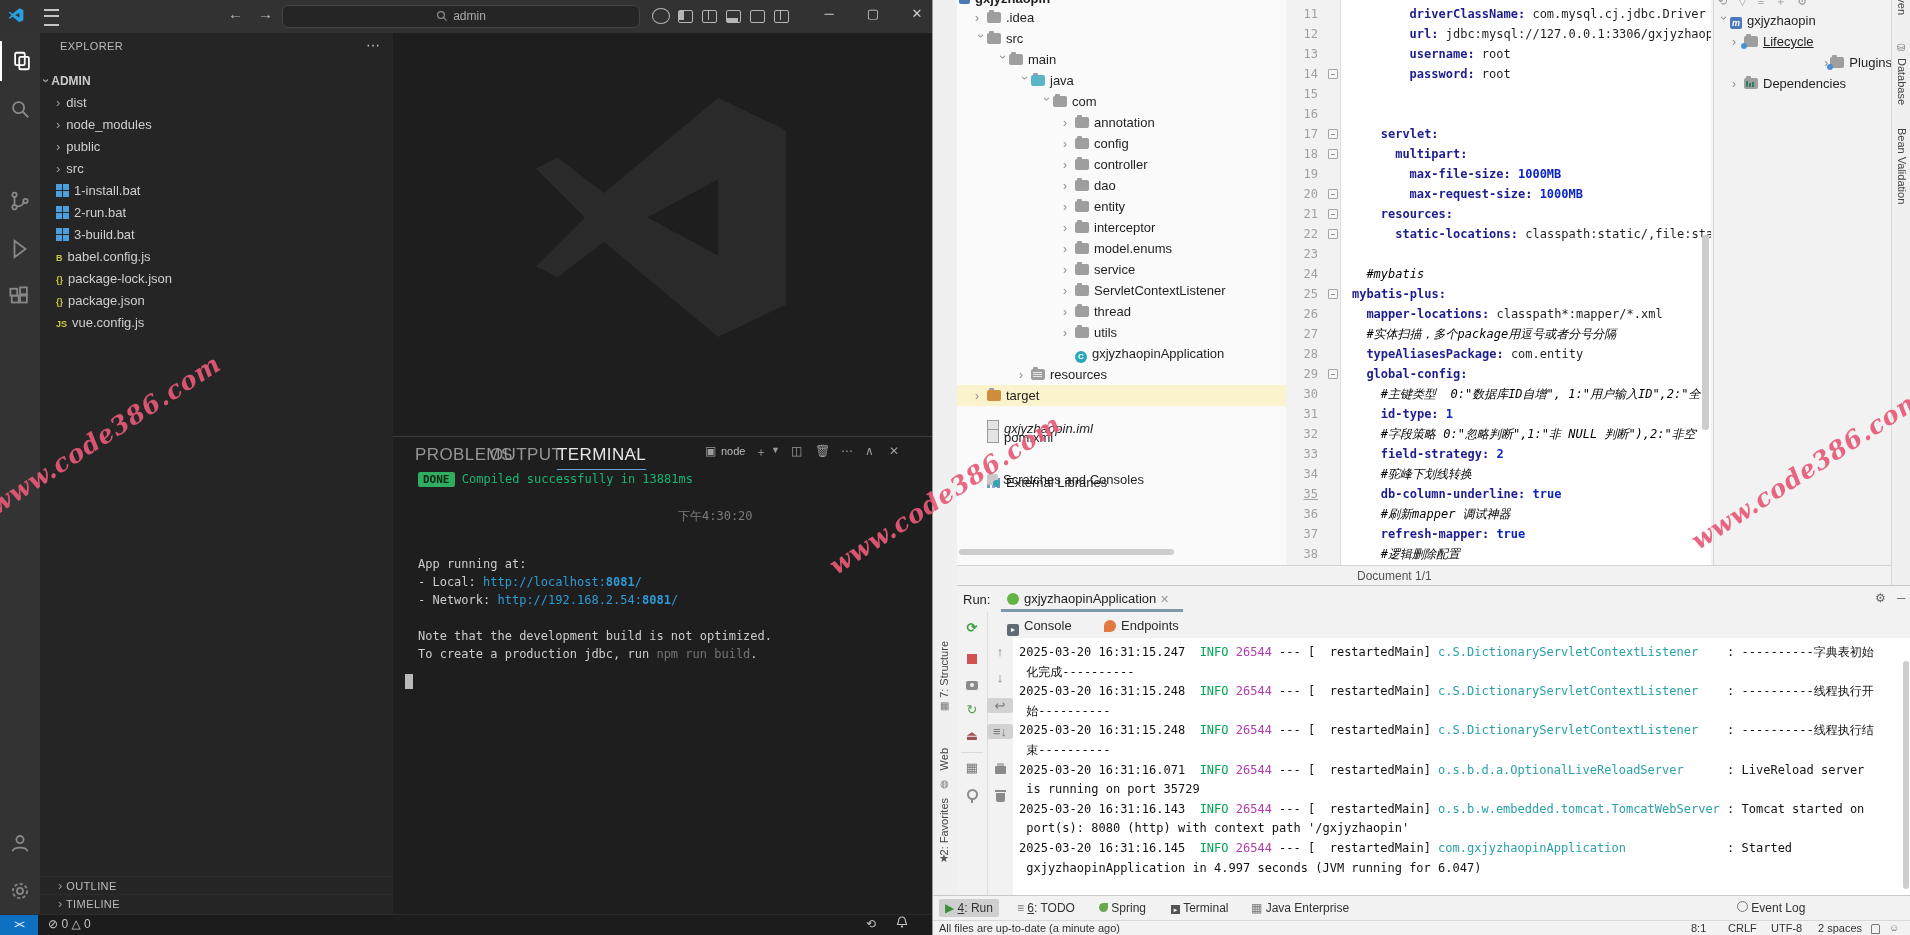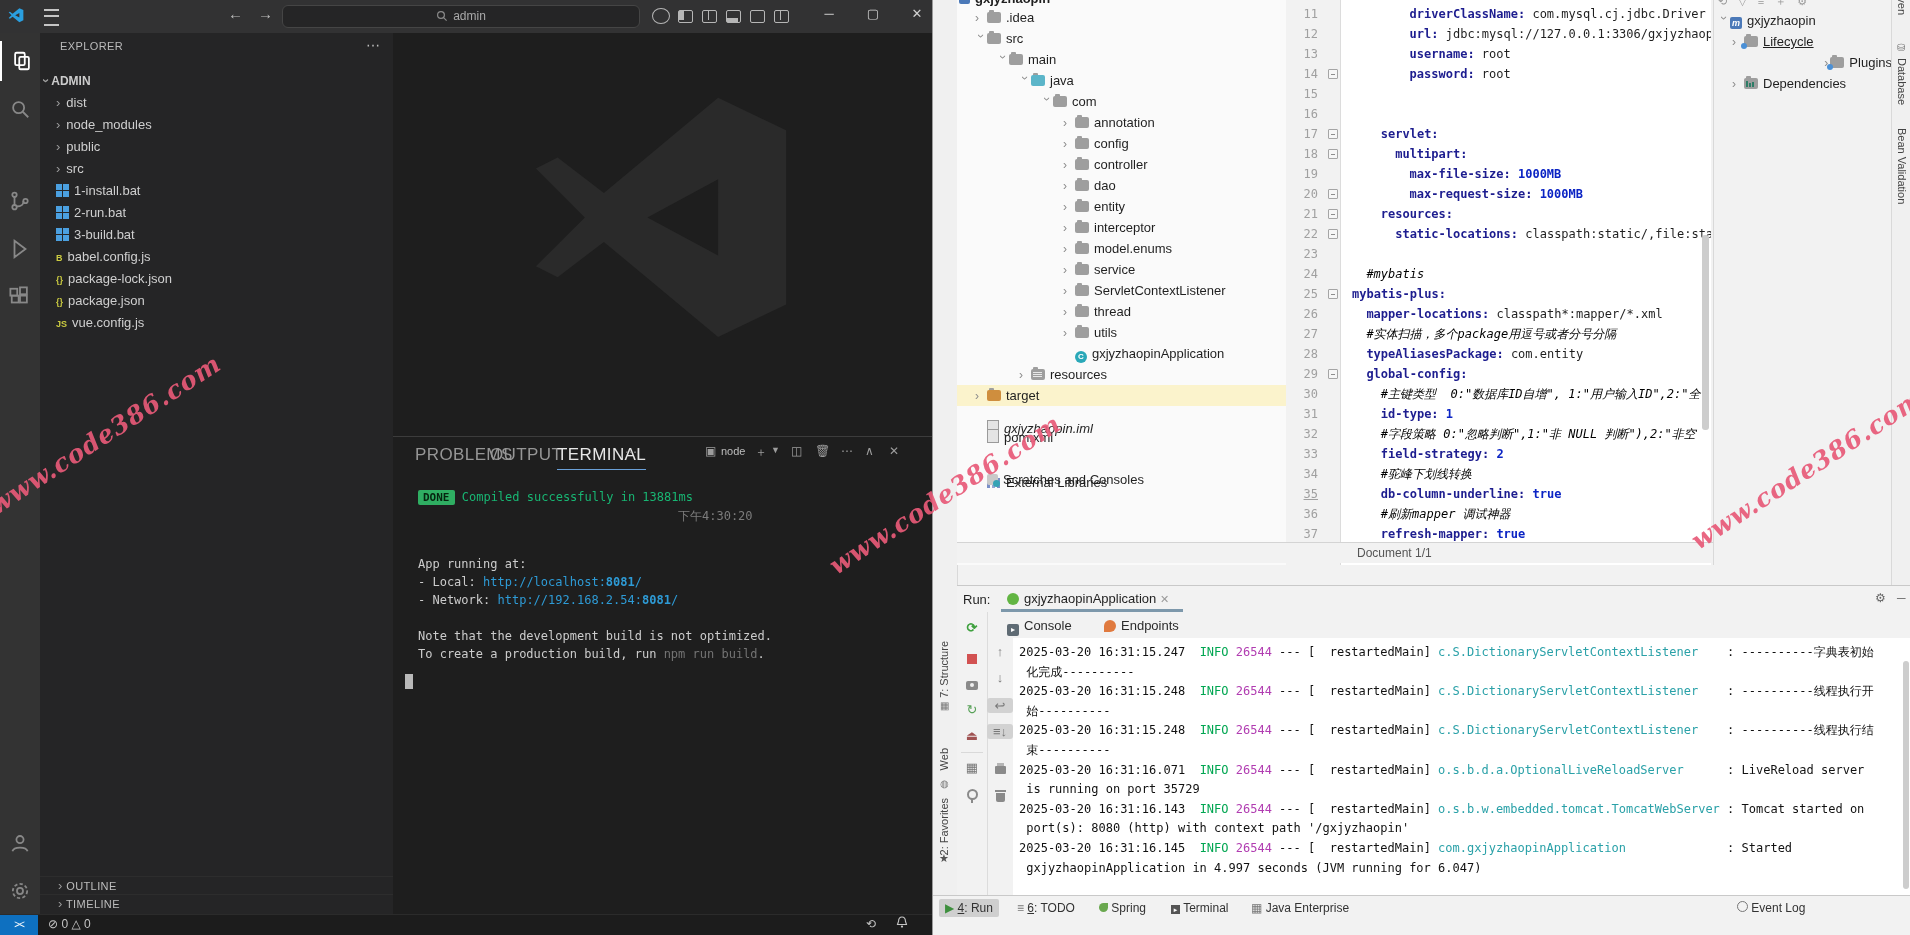--- a/index.html
+++ b/index.html
@@ -84,21 +84,21 @@
   #ij-editor{left:353px;top:0;width:425px;height:565px;background:#ffffff;overflow:hidden;}
   .gutter{left:0;top:0;width:54px;height:565px;background:#f2f2f2;border-right:1px solid #dcdcdc;}
   .lnum{left:0;width:32px;text-align:right;font-size:12px;color:#a0a0a0;font-family:"DejaVu Sans Mono",monospace;line-height:20px;}
   .foldbox{left:42px;width:8px;height:8px;border:1px solid #a5a5a5;background:#f6f6f6 linear-gradient(#8d8d8d,#8d8d8d) center/4px 1px no-repeat;border-radius:1px;}
   .cline{left:66px;font-size:12px;line-height:20px;white-space:pre;font-family:"DejaVu Sans Mono",monospace;color:#1a1a1a;}
   .yk{color:#1d1d8f;font-weight:bold;}
   .yv{color:#1f1f1f;}
   .yn{color:#0b24c4;font-weight:bold;}
   .yc{color:#000000;font-style:italic;}
   .ij-scroll{background:#cdcdcd;border-radius:3px;}
-  #docbar{left:24px;top:542px;width:954px;height:20px;background:#f2f2f2;border-top:1px solid #d4d4d4;font-size:12px;color:#555;}
+  #docbar{left:24px;top:565px;width:954px;height:20px;background:#f2f2f2;border-top:1px solid #d4d4d4;font-size:12px;color:#555;}
   #ij-maven{left:780px;top:0;width:178px;height:565px;background:#f2f2f2;border-left:1px solid #d9d9d9;overflow:hidden;}
   .mvn-row{left:0;width:178px;height:21px;line-height:21px;font-size:13px;color:#1f1f1f;white-space:nowrap;}
   .ic-mvn{width:12px;height:12px;background:#4b79b8;color:#fff;font-size:9px;font-weight:bold;font-style:italic;text-align:center;line-height:12px;border-radius:2px;top:1px;}
   .gear-dot::after{content:"";position:absolute;left:-3px;bottom:-2px;width:6px;height:6px;border-radius:50%;background:#4b90d6;}
   .bars-dot::after{content:"";position:absolute;left:2px;top:3px;width:8px;height:6px;background:linear-gradient(#2e7d67,#2e7d67) 0 0/2px 6px no-repeat,linear-gradient(#2e7d67,#2e7d67) 3px 2px/2px 4px no-repeat,linear-gradient(#2e7d67,#2e7d67) 6px 1px/2px 5px no-repeat;}
   
   #ij-run{left:24px;top:585px;width:954px;height:310px;background:#f2f2f2;border-top:1px solid #c9c9c9;}
   .run-label{left:6px;top:6px;font-size:13px;color:#1f1f1f;}
   .run-tab{left:48px;top:2px;height:22px;font-size:13px;color:#1f1f1f;}
   .run-underline{left:44px;top:23px;width:182px;height:3px;background:#7d98ab;}
@@ -235,27 +235,27 @@
       <div class="abs picon" style="left:312px;top:7px;">▣</div>
       <div class="abs" style="left:328px;top:8px;font-size:11px;color:#bdbdbd;">node</div>
       <div class="abs picon" style="left:362px;top:7px;">＋</div>
       <div class="abs picon" style="left:378px;top:8px;font-size:9px;">▼</div>
       <div class="abs picon" style="left:398px;top:7px;">◫</div>
       <div class="abs picon" style="left:422px;top:7px;">🗑</div>
       <div class="abs picon" style="left:448px;top:7px;">⋯</div>
       <div class="abs picon" style="left:472px;top:7px;">∧</div>
       <div class="abs picon" style="left:496px;top:7px;">✕</div>
 
-      <div class="abs term mono" style="left:25px;top:33px;margin-top:18px;"><span class="done-badge">DONE</span> <span class="green">Compiled successfully in 13881ms</span></div>
+      <div class="abs term mono" style="left:25px;top:33px;"><span class="done-badge">DONE</span> <span class="green">Compiled successfully in 13881ms</span></div>
       <div class="abs term mono ttime" style="left:285px;top:70px;">下午4:30:20</div>
       <div class="abs term mono" style="left:25px;top:118px;">App running at:</div>
       <div class="abs term mono" style="left:25px;top:136px;"><span>- Local:   </span><span class="turl"><span>http://localhost:</span><b>8081</b><span>/</span></span></div>
       <div class="abs term mono" style="left:25px;top:154px;"><span>- Network: </span><span class="turl"><span>http://192.168.2.54:</span><b>8081</b><span>/</span></span></div>
       <div class="abs term mono" style="left:25px;top:190px;">Note that the development build is not optimized.</div>
-      <div class="abs term mono" style="left:25px;top:208px;"><span>To create a production build, run </span><span class="tdim">npm run build</span><span>.</span></div>
+      <div class="abs term mono" style="left:25px;top:208px;"><span>To create a production jdbc, run </span><span class="tdim">npm run build</span><span>.</span></div>
       <div class="abs cursor" style="left:12px;top:237px;"></div>
     </div>
 
     <div id="vsc-status" class="abs">
       <div class="abs remote-box">&gt;&lt;</div>
       <div class="abs" style="left:48px;top:2px;"><span>⊘</span> <span>0</span> <span>△</span> <span>0</span></div>
       <div class="abs" style="left:866px;top:2px;">⟲</div>
       <div class="abs" style="left:896px;top:1px;"><svg width="12" height="13" viewBox="0 0 12 13">
             <path d="M6 1 C3.4 1 2.6 3 2.5 5.5 L1.5 8.5 H10.5 L9.5 5.5 C9.4 3 8.6 1 6 1 Z" fill="none" stroke="#c5c5c5" stroke-width="1.1"></path>
             <circle cx="6" cy="10.6" r="1.1" fill="#c5c5c5"></circle>
@@ -445,18 +445,27 @@
 
     <div id="ij-bottombar" class="abs">
       <div class="abs bb-item active" style="left:6px;"><span style="color:#3d8f3d;">▶</span> <u>4</u>: Run</div>
       <div class="abs bb-item" style="left:78px;"><span style="color:#777;">≡</span> <u>6</u>: TODO</div>
       <div class="abs bb-item" style="left:160px;"><span style="display:inline-block;width:9px;height:9px;border-radius:50% 0 50% 50%;background:#6aa84f;"></span> <span>Spring</span></div>
       <div class="abs bb-item" style="left:232px;"><span style="display:inline-block;width:9px;height:9px;background:#555;color:#fff;font-size:7px;line-height:9px;text-align:center;">▸</span> <span>Terminal</span></div>
       <div class="abs bb-item" style="left:312px;"><span style="color:#777;">▦</span> <span>Java Enterprise</span></div>
       <div class="abs bb-item" style="left:798px;"><span style="display:inline-block;width:9px;height:9px;border:1px solid #777;border-radius:50%;"></span> <span>Event Log</span></div>
     </div>
 
+    <div id="ij-statusbar" class="abs">
+      <div class="abs" style="left:6px;top:1px;">All files are up-to-date (a minute ago)</div>
+      <div class="abs" style="left:758px;top:1px;">8:1</div>
+      <div class="abs" style="left:795px;top:1px;">CRLF</div>
+      <div class="abs" style="left:838px;top:1px;">UTF-8</div>
+      <div class="abs" style="left:885px;top:1px;">2 spaces</div>
+      <div class="abs" style="left:938px;top:0;width:7px;height:8px;border:1px solid #777;border-radius:2px 2px 0 0;top:3px;"></div>
+      <div class="abs" style="left:956px;top:1px;color:#777;font-size:10px;">☺</div>
+    </div>
   </div>
 
   <div class="abs wm" style="left:-30px;top:420px;">www.code386.com</div>
   <div class="abs wm" style="left:810px;top:480px;">www.code386.com</div>
   <div class="abs wm" style="left:1672px;top:455px;">www.code386.com</div>
 </div>
 
 </body></html>

